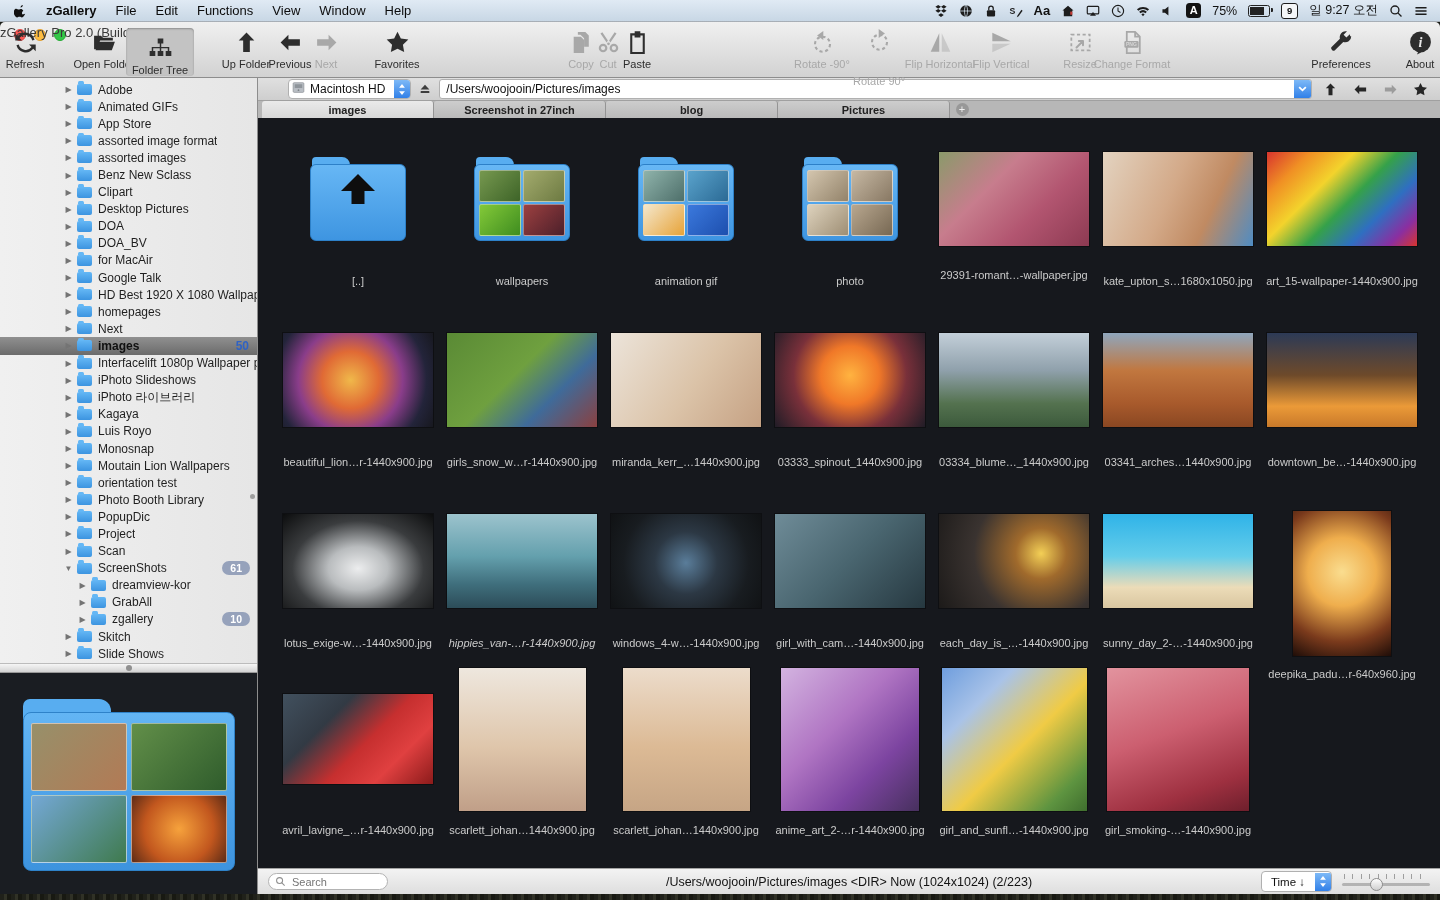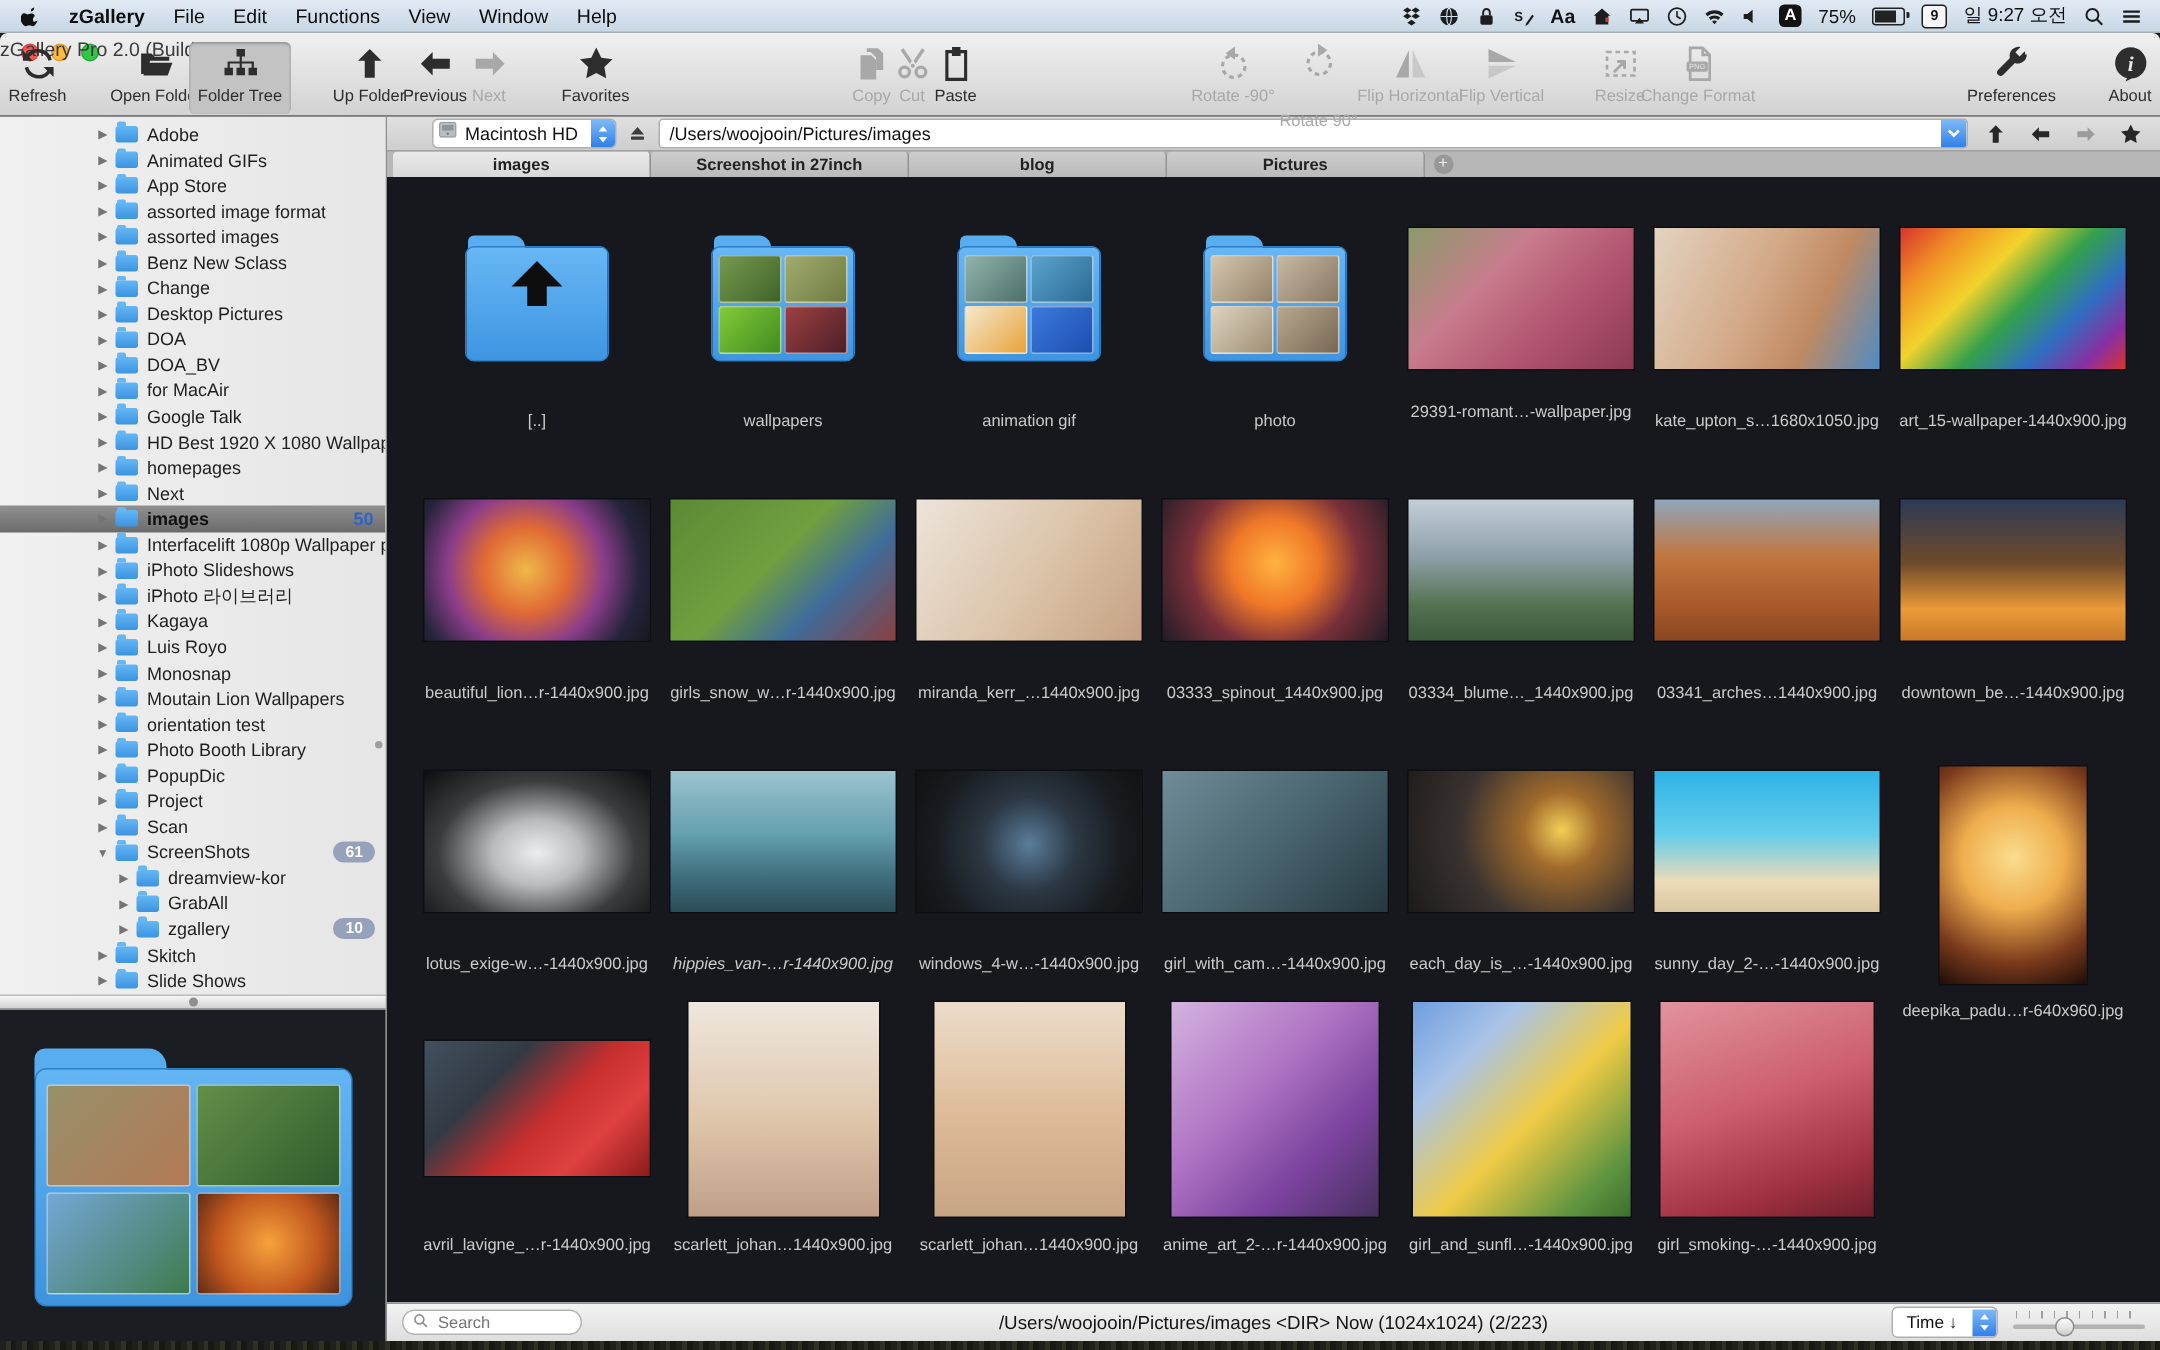--- a/index.html
+++ b/index.html
@@ -35,21 +35,21 @@
   .tl.red{left:14px;background:#fc5753;border:1px solid #df4744;}
   .tl.yellow{left:34px;background:#fdbc40;border:1px solid #de9f34;}
   .tl.green{left:54px;background:#33c748;border:1px solid #27aa35;}
   .tb-item{position:absolute;top:6px;height:48px;display:flex;flex-direction:column;align-items:center;
     justify-content:flex-start;border-radius:4px;}
   .tb-item .tb-ico{height:28px;display:flex;align-items:center;}
   .tb-item .tb-ico svg{height:25px;width:auto;display:block;}
   .tb-item .tb-label{font-size:11px;margin-top:2px;white-space:nowrap;}
   .tb-item.enabled{color:#2d2d2d;}
   .tb-item.disabled{color:#a8a8a8;}
-  .tb-item.selected{background:#c3c3c3;box-shadow:inset 0 1px 2px rgba(0,0,0,.28);}
+  .tb-item.selected{background:#c3c3c3;box-shadow:inset 0 1px 2px rgba(0,0,0,.28);justify-content:flex-end;}
 
   
   #main{flex:1;display:flex;min-height:0;}
   #sidebar{flex:0 0 258px;width:258px;background:#e9e9e9;border-right:1px solid #8d8d8d;
     display:flex;flex-direction:column;box-sizing:border-box;position:relative;}
   #tree{height:582px;overflow:hidden;padding-top:3px;position:relative;background:linear-gradient(90deg,#f0f0f0,#e6e6e6);}
   .trow{height:17.1px;display:flex;align-items:center;font-size:12px;color:#1f1f1f;}
   .trow .tri{flex:0 0 13px;text-align:center;font-size:8px;color:#747474;}
   .mfold{flex:0 0 15px;height:11px;border-radius:2px;background:linear-gradient(#64b7f5,#3c94e0);position:relative;margin-left:2px;}
   .mfold:before{content:"";position:absolute;top:-2.6px;left:1px;width:6px;height:3px;border-radius:1.5px 1.5px 0 0;background:#64b7f5;}
@@ -434,21 +434,21 @@
               <span class="lbl">assorted images</span>
             </div>
             <div class="trow" style="padding-left: 62px;">
               <span class="tri">▶</span>
               <span class="mfold"></span>
               <span class="lbl">Benz New Sclass</span>
             </div>
             <div class="trow" style="padding-left: 62px;">
               <span class="tri">▶</span>
               <span class="mfold"></span>
-              <span class="lbl">Change</span>
+              <span class="lbl">Clipart</span>
             </div>
             <div class="trow" style="padding-left: 62px;">
               <span class="tri">▶</span>
               <span class="mfold"></span>
               <span class="lbl">Desktop Pictures</span>
             </div>
             <div class="trow" style="padding-left: 62px;">
               <span class="tri">▶</span>
               <span class="mfold"></span>
               <span class="lbl">DOA</span>

